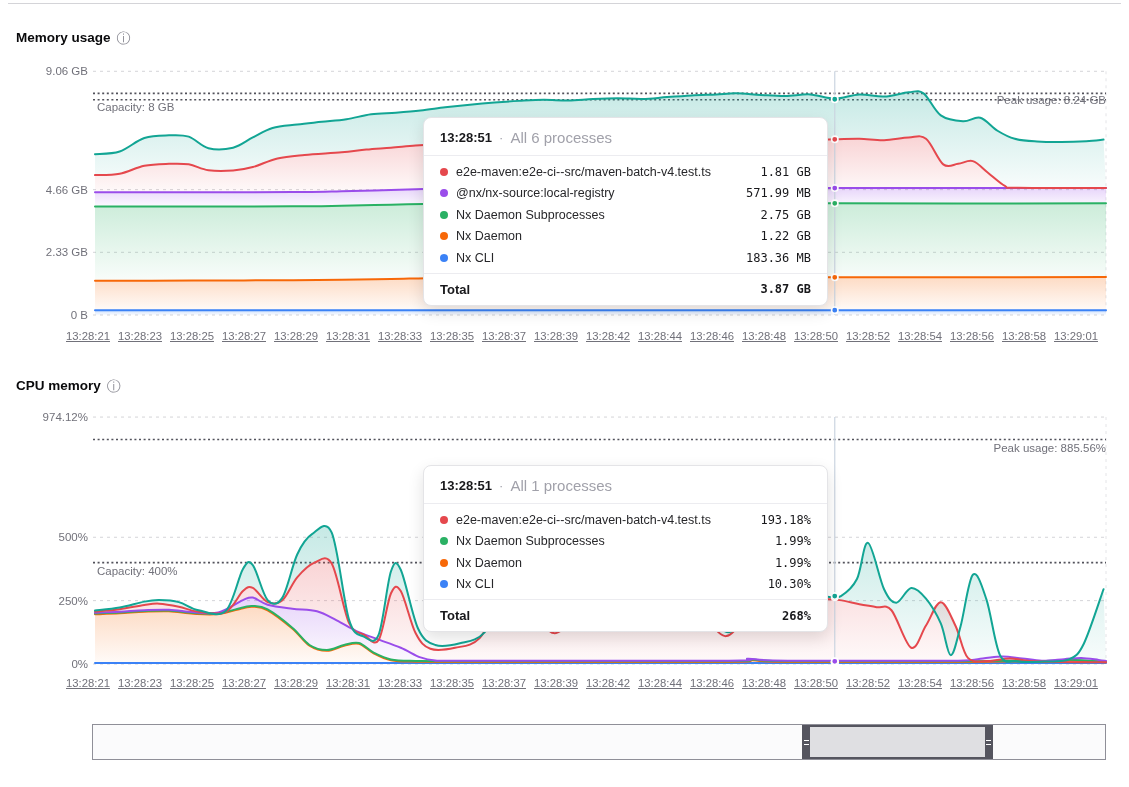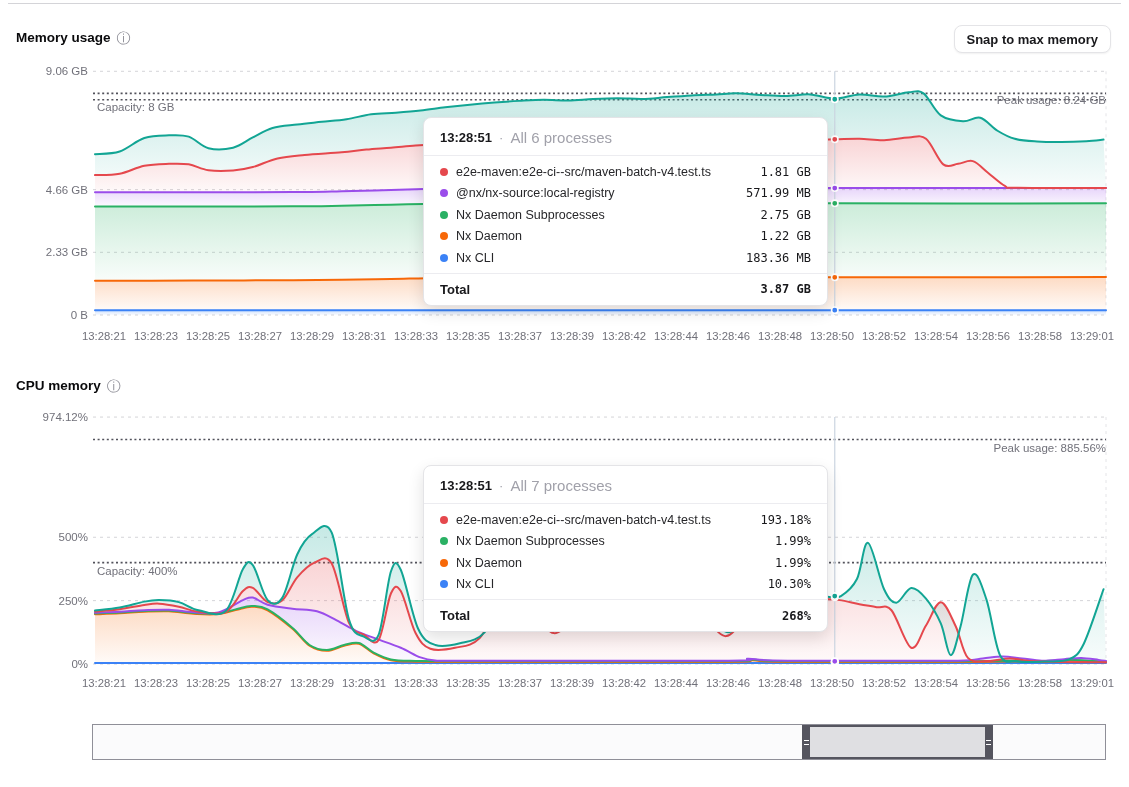--- a/index.html
+++ b/index.html
@@ -10,22 +10,22 @@
   .sec-header{position:absolute;left:16px;display:flex;align-items:center;gap:6px;}
   .sec-header.mem{top:30px}.sec-header.cpu{top:378px}
   .sec-title{font-size:13.5px;font-weight:700;color:#09090b;}
   .info{font-size:14px;color:#8a8a93;line-height:1;}
   .snap-btn{position:absolute;right:18px;height:28px;padding:0 12px;background:#fff;
             border:1px solid #e4e4e7;border-radius:8px;font-family:"Liberation Sans",sans-serif;
             font-size:13px;font-weight:700;color:#18181b;box-shadow:0 1px 2px rgba(0,0,0,.06);cursor:pointer;}
   .snap-btn.mem{top:25px}.snap-btn.cpu{top:372px}
   .y-label{position:absolute;left:8px;width:80px;text-align:right;font-size:11.5px;color:#71717a;
            height:16px;line-height:16px;}
-  .x-label{position:absolute;width:60px;text-align:right;font-size:11.3px;color:#71717a;
-           height:14px;line-height:14px;}
+  .x-label{position:absolute;width:60px;text-align:left;font-size:11.3px;color:#71717a;
+           height:14px;line-height:14px;text-decoration:underline;}
   .annot{position:absolute;font-size:11.5px;color:#71717a;}
   .cap-mem{left:97px;top:101px}.peak-mem{right:23px;top:94px}
   .cap-cpu{left:97px;top:565px}.peak-cpu{right:23px;top:442px}
   .tooltip{position:absolute;left:423px;width:405px;background:#fff;border:1px solid #e4e4e7;
            border-radius:8px;box-shadow:0 6px 16px rgba(0,0,0,.12);z-index:5;box-sizing:border-box;}
   .tt-mem{top:117px}.tt-cpu{top:465px}
   .tt-head{display:flex;align-items:center;gap:7px;padding:11px 16px 9px;border-bottom:1px solid #ececf0;}
   .tt-time{font-size:13px;font-weight:700;color:#18181b;}
   .tt-sep{font-size:13px;color:#a1a1aa;}
   .tt-sub{font-size:15px;color:#a1a1aa;}
@@ -158,21 +158,20 @@
         <circle cx="834.7560975609756" cy="597.3295" r="3.2" fill="#e5484d" stroke="#fff" stroke-width="1.6"></circle>
         <circle cx="834.7560975609756" cy="596.062" r="3.2" fill="#12a594" stroke="#fff" stroke-width="1.6"></circle>
       </g>
     </svg>
   <div class="top-edge"></div>
 
   <div class="sec-header mem">
     <span class="sec-title">Memory usage</span>
     <span class="info">ⓘ</span>
   </div>
-  <button class="snap-btn mem">Snap to max memory</button>
 
   <div class="annot cap-mem">Capacity: 8 GB</div>
   <div class="annot peak-mem">Peak usage: 8.24 GB</div>
 
   <div class="sec-header cpu">
     <span class="sec-title">CPU memory</span>
     <span class="info">ⓘ</span>
   </div>
 
   <div class="annot cap-cpu">Capacity: 400%</div>
@@ -265,21 +264,21 @@
     <div class="tt-total">
       <span class="tt-total-label">Total</span>
       <span class="tt-total-val mono">3.87 GB</span>
     </div>
   </div>
 
   <div class="tooltip tt-cpu">
     <div class="tt-head">
       <span class="tt-time">13:28:51</span>
       <span class="tt-sep">·</span>
-      <span class="tt-sub">All 7 processes</span>
+      <span class="tt-sub">All 1 processes</span>
     </div>
     <div class="tt-rows" id="tt-cpu-rows">
         <div class="tt-row">
           <span class="tt-dot" style="background: rgb(229, 72, 77);"></span>
           <span class="tt-name">e2e-maven:e2e-ci--src/maven-batch-v4.test.ts</span>
           <span class="tt-val mono">193.18%</span>
         </div>
         <div class="tt-row">
           <span class="tt-dot" style="background: rgb(42, 177, 100);"></span>
           <span class="tt-name">Nx Daemon Subprocesses</span>

